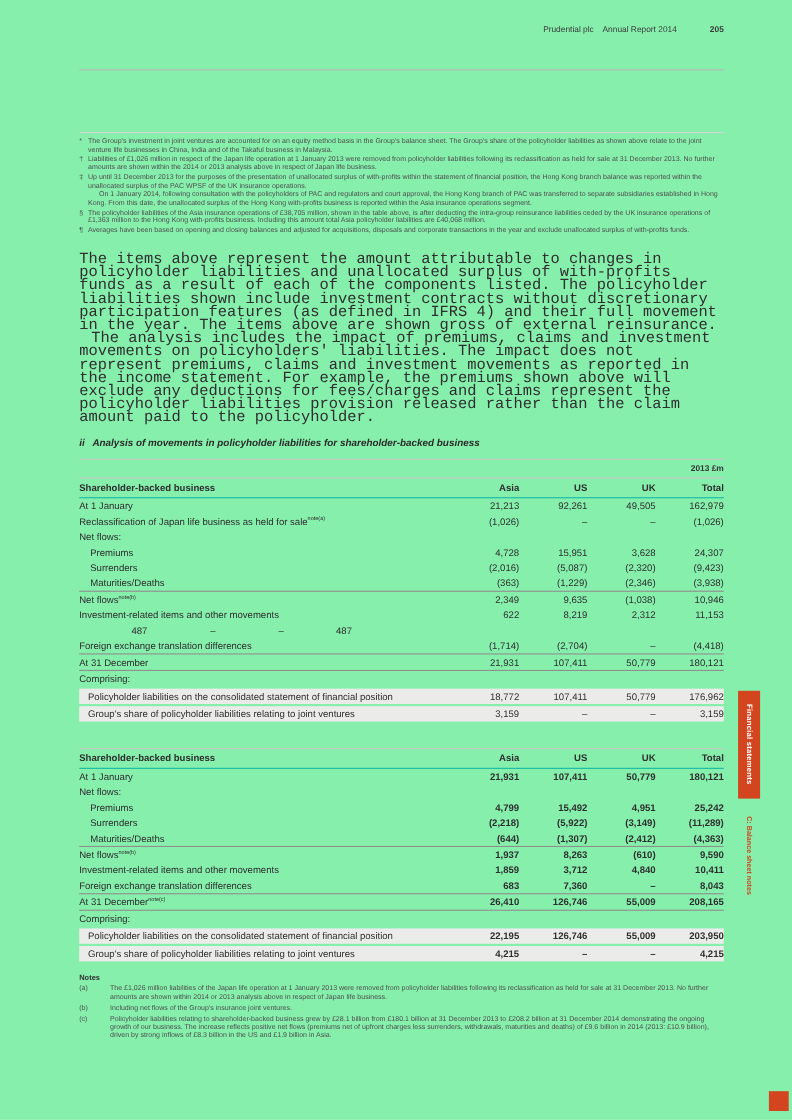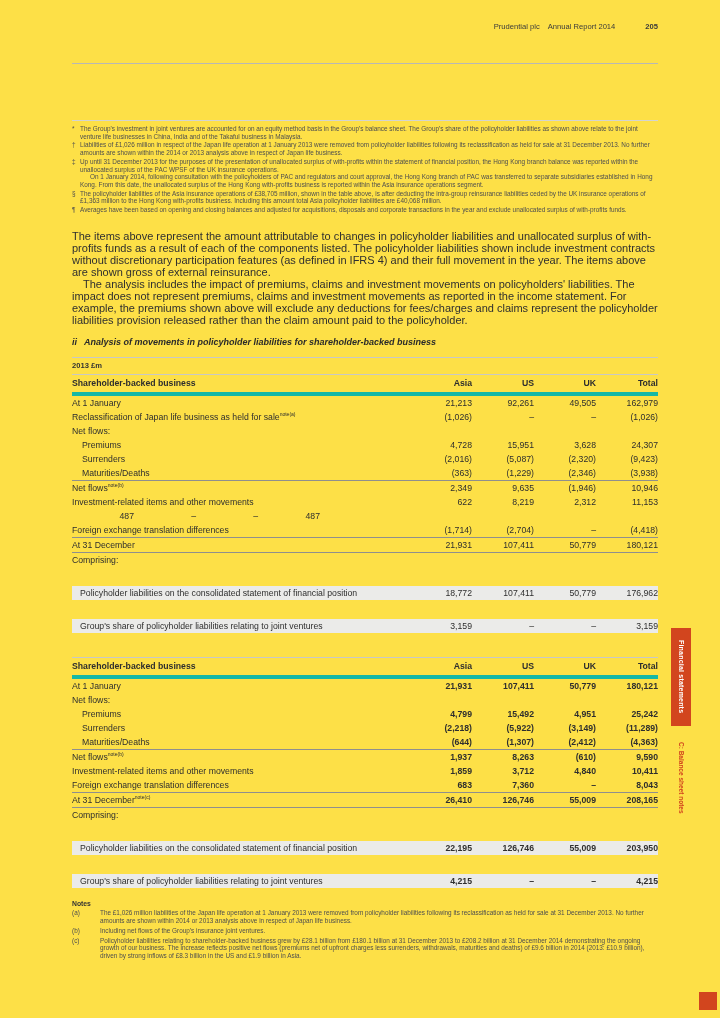--- a/index.html
+++ b/index.html
@@ -1,54 +1,54 @@
 <!DOCTYPE html>
 <html style="--accent: #D2451E;"><head>
 <meta charset="utf-8">
 <style>
   html,body{margin:0;padding:0;}
   body{width:720px;height:1018px;background:#f4f4f2;font-family:"Liberation Sans",sans-serif;}
   :root{--accent:#d2451e;}
-  .page{position:relative;width:720px;height:1018px;background:#fde047;overflow:hidden;}
+  .page{position:relative;width:720px;height:1018px;background:#86efac;overflow:hidden;}
   .content{padding:22px 62px 0 72px;}
 
   
   .page-header{display:flex;justify-content:flex-end;align-items:baseline;font-size:7.6px;color:#3a3a3a;}
   .page-header .brand{margin-right:8px;}
   .page-header .pagenum{margin-left:30px;font-weight:bold;}
   .header-rule{margin-top:32px;border-top:1px solid #b8b8b5;height:0;}
 
   
   .footnotes{margin-top:56px;border-top:1px solid #d4d4d1;padding-top:4px;font-size:6.4px;line-height:7.7px;color:#4e4e4e;}
   .fn-row{display:flex;margin-bottom:1px;}
   .fn-marker{width:8px;flex:none;}
   .fn-body{flex:1;}
   .fn-cont{text-indent:10px;}
 
   
-  .body-text{margin-top:16px;font-size:11px;line-height:12px;color:#2f2f2f;}
+  .body-text{margin-top:16px;font-size:14px;line-height:12px;color:#2f2f2f;font-family:Liberation Mono, monospace;}
   .body-text p{margin:0;}
   .body-text p + p{text-indent:11px;}
 
   
   .section-heading{margin-top:11px;font-size:9px;font-weight:bold;font-style:italic;color:#2a2a2a;}
   .section-heading .sec-num{margin-right:7px;}
 
   
   .fin-table{margin-top:10px;font-size:8.7px;line-height:10px;color:#2e2e2e;border-top:1px solid #c8c8c6;}
   .fin-table + .fin-table{margin-top:24px;}
-  .t-year{font-weight:bold;font-size:7.6px;padding:3px 0;border-bottom:1px solid #c8c8c6;color:#333;}
+  .t-year{text-align:right;font-weight:bold;font-size:7.6px;padding:3px 0;border-bottom:1px solid #c8c8c6;color:#333;}
   .t-row{display:flex;align-items:baseline;padding:2px 0;}
-  .t-head{font-weight:bold;border-bottom:4px solid #14b8a6;padding:3px 0 4px;}
+  .t-head{font-weight:bold;border-bottom:1px solid #14b8a6;padding:3px 0 4px;}
   .t-label{flex:1;white-space:nowrap;}
   .t-cell{width:62px;flex:none;text-align:right;white-space:nowrap;}
   .bt{border-top:1px solid #8f8f8d;}
   .it{}
   .ind{padding-left:10px;}
-  .shaded{background:#ebebe9;margin-top:19px;}
+  .shaded{background:#ebebe9;margin-top:2px;}
   .shaded .t-label{padding-left:8px;}
   .vbold .t-val{font-weight:bold;}
   .t-sup{font-size:5px;vertical-align:super;line-height:0;}
 
   
   .notes{margin-top:12px;font-size:6.4px;line-height:7.7px;color:#4e4e4e;}
   .notes-title{font-weight:bold;font-size:6.8px;margin-bottom:2px;color:#333;}
   .note-row{display:flex;margin-bottom:2px;}
   .note-marker{width:28px;flex:none;}
   .note-text{flex:1;}
@@ -165,21 +165,21 @@
             <div class="t-label ind">Maturities/Deaths</div>
             <div class="t-cell t-val">(363)</div>
             <div class="t-cell t-val">(1,229)</div>
             <div class="t-cell t-val">(2,346)</div>
             <div class="t-cell t-val">(3,938)</div>
           </div>
           <div class="t-row bt">
             <div class="t-label">Net flows<sup class="t-sup">note(b)</sup></div>
             <div class="t-cell t-val">2,349</div>
             <div class="t-cell t-val">9,635</div>
-            <div class="t-cell t-val">(1,946)</div>
+            <div class="t-cell t-val">(1,038)</div>
             <div class="t-cell t-val">10,946</div>
           </div>
           <div class="t-row">
             <div class="t-label">Investment-related items and other movements</div>
             <div class="t-cell t-val">622</div>
             <div class="t-cell t-val">8,219</div>
             <div class="t-cell t-val">2,312</div>
             <div class="t-cell t-val">11,153</div>
           </div>
           <div class="t-row">

